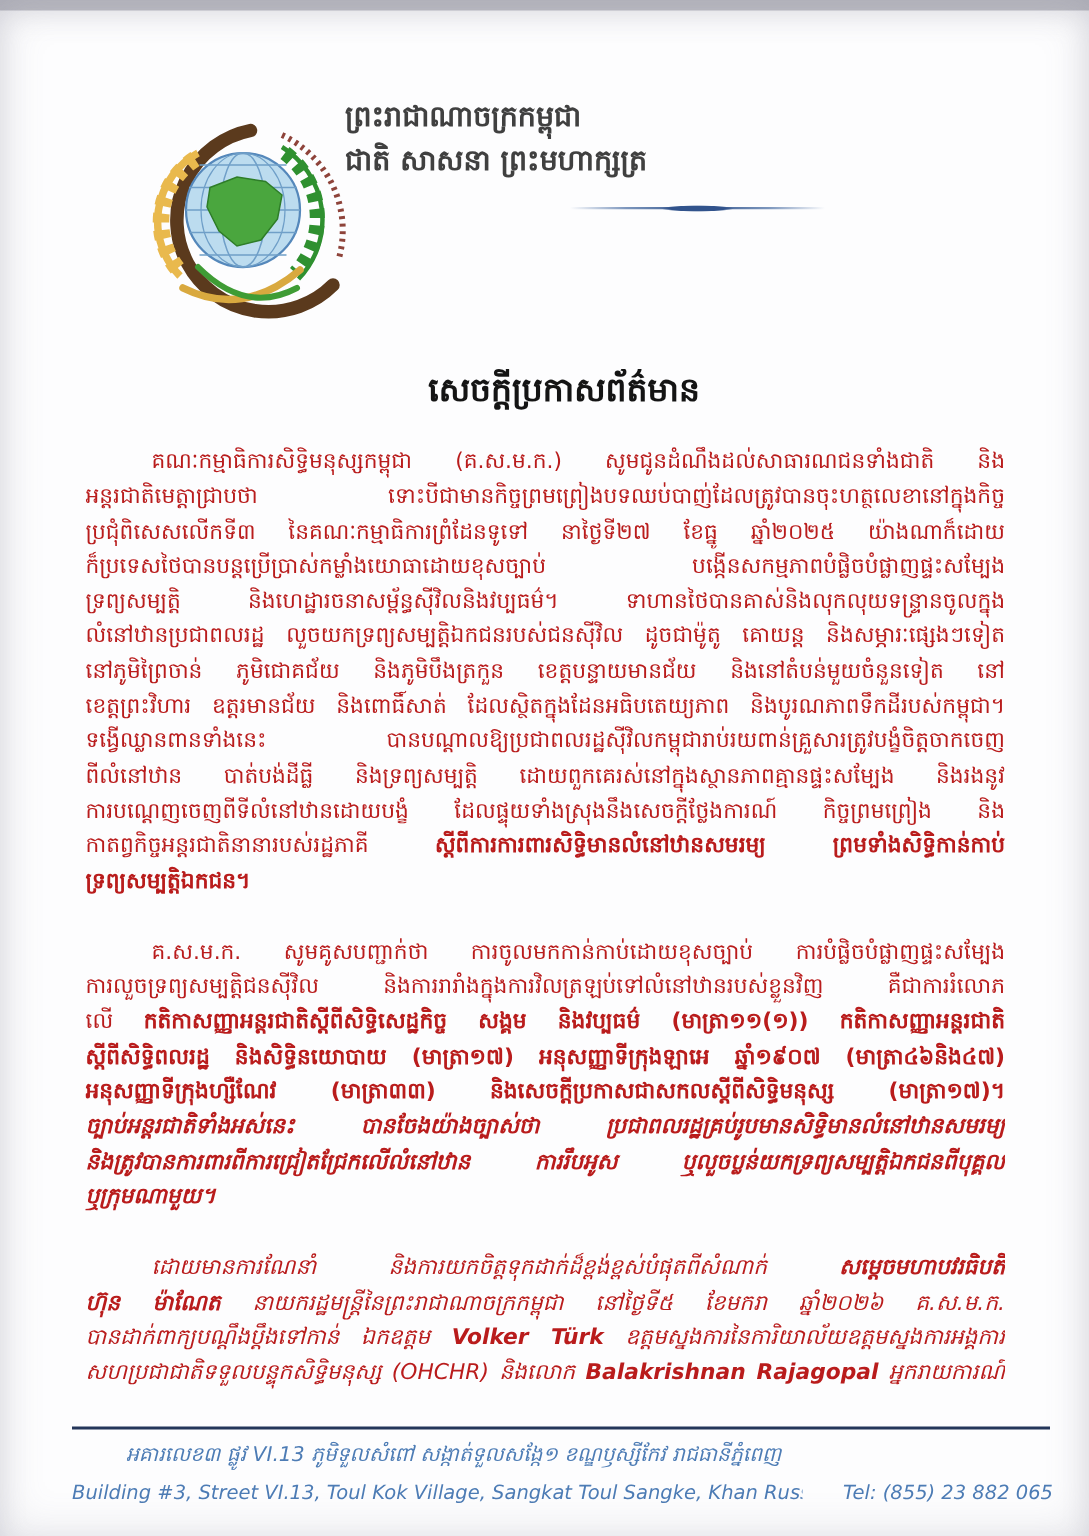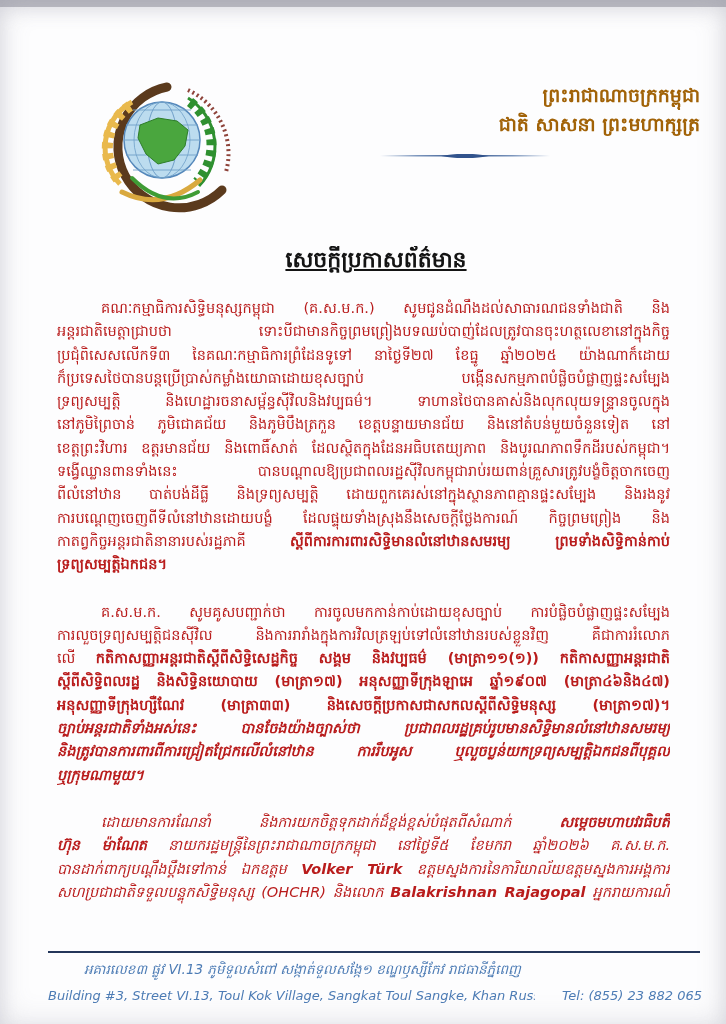--- a/index.html
+++ b/index.html
@@ -2,31 +2,31 @@
 <html><head>
 <meta charset="utf-8">
 <style>
   html,body{margin:0;padding:0;}
   body{width:726px;height:1024px;background:#9a9aa2;font-family:"DejaVu Sans",sans-serif;}
   .page{position:relative;width:726px;height:1024px;background:#fdfdfe;overflow:hidden;}
   .photo-top-strip{position:absolute;top:0;left:0;width:100%;height:7px;background:#c2c2c8;}
   .photo-vignette{position:absolute;inset:0;pointer-events:none;
     box-shadow:inset 0 0 30px rgba(110,110,128,.20), inset 0 10px 18px rgba(140,140,155,.18);}
   
-  .kingdom-block{position:absolute;left:230px;right:26px;top:81px;text-align:right;color:#a16207;}
+  .kingdom-block{position:absolute;left:230px;right:26px;top:64px;text-align:left;color:#404040;}
   .kingdom-line{font-weight:bold;font-size:19px;line-height:29px;white-space:nowrap;overflow:hidden;}
   .ornament{margin:14px auto 0;width:170px;height:6px;
     background:
       radial-gradient(ellipse 34px 3px at center,#31538c 55%,rgba(49,83,140,0) 72%) no-repeat,
       linear-gradient(to right,rgba(124,150,189,0),#7c96bd 22%,#31538c 50%,#7c96bd 78%,rgba(124,150,189,0)) center/100% 1.5px no-repeat;}
   .logo-wrap{position:absolute;left:70px;top:80px;width:165px;height:138px;}
   .committee-name{position:absolute;left:50px;top:197px;width:252px;overflow:hidden;white-space:nowrap;
     color:#2456a4;font-weight:bold;font-size:17px;}
   .doc-title{position:absolute;left:0;right:0;top:246px;text-align:center;padding-left:26px;
-    color:#141414;font-weight:bold;font-size:22px;white-space:nowrap;overflow:hidden;text-decoration:underline;}
+    color:#141414;font-weight:bold;font-size:22px;white-space:nowrap;overflow:hidden;}
   
   .body-text{position:absolute;left:57px;top:297px;width:613px;color:#b91c1c;font-size:14.5px;}
   .paragraph + .paragraph{margin-top:24px;}
   .line{height:23.3px;line-height:23.3px;white-space:nowrap;overflow:hidden;
     text-align:justify;text-align-last:justify;}
   .line.short{text-align-last:left;}
   .line.indent{padding-left:44px;}
   .b{font-weight:bold;}
   .i{font-style:italic;}
   
@@ -78,20 +78,21 @@
 
   <div class="doc-title">សេចក្តីប្រកាសព័ត៌មាន</div>
 
   <div class="body-text">
       <div class="paragraph">
         <div class="line indent"><span>គណៈកម្មាធិការសិទ្ធិមនុស្សកម្ពុជា (គ.ស.ម.ក.) សូមជូនដំណឹងដល់សាធារណជនទាំងជាតិ និង</span></div>
         <div class="line"><span>អន្តរជាតិមេត្តាជ្រាបថា ទោះបីជាមានកិច្ចព្រមព្រៀងបទឈប់បាញ់ដែលត្រូវបានចុះហត្ថលេខានៅក្នុងកិច្ច</span></div>
         <div class="line"><span>ប្រជុំពិសេសលើកទី៣ នៃគណៈកម្មាធិការព្រំដែនទូទៅ នាថ្ងៃទី២៧ ខែធ្នូ ឆ្នាំ២០២៥ យ៉ាងណាក៏ដោយ</span></div>
         <div class="line"><span>ក៏ប្រទេសថៃបានបន្តប្រើប្រាស់កម្លាំងយោធាដោយខុសច្បាប់ បង្កើនសកម្មភាពបំផ្លិចបំផ្លាញផ្ទះសម្បែង</span></div>
         <div class="line"><span>ទ្រព្យសម្បត្តិ និងហេដ្ឋារចនាសម្ព័ន្ធស៊ីវិលនិងវប្បធម៌។ ទាហានថៃបានគាស់និងលុកលុយទន្ទ្រានចូលក្នុង</span></div>
+        <div class="line"><span>លំនៅឋានប្រជាពលរដ្ឋ លួចយកទ្រព្យសម្បត្តិឯកជនរបស់ជនស៊ីវិល ដូចជាម៉ូតូ គោយន្ត និងសម្ភារៈផ្សេងៗទៀត</span></div>
         <div class="line"><span>នៅភូមិព្រៃចាន់ ភូមិជោគជ័យ និងភូមិបឹងត្រកួន ខេត្តបន្ទាយមានជ័យ និងនៅតំបន់មួយចំនួនទៀត នៅ</span></div>
         <div class="line"><span>ខេត្តព្រះវិហារ ឧត្តរមានជ័យ និងពោធិ៍សាត់ ដែលស្ថិតក្នុងដែនអធិបតេយ្យភាព និងបូរណភាពទឹកដីរបស់កម្ពុជា។</span></div>
         <div class="line"><span>ទង្វើឈ្លានពានទាំងនេះ បានបណ្ដាលឱ្យប្រជាពលរដ្ឋស៊ីវិលកម្ពុជារាប់រយពាន់គ្រួសារត្រូវបង្ខំចិត្តចាកចេញ</span></div>
         <div class="line"><span>ពីលំនៅឋាន បាត់បង់ដីធ្លី និងទ្រព្យសម្បត្តិ ដោយពួកគេរស់នៅក្នុងស្ថានភាពគ្មានផ្ទះសម្បែង និងរងនូវ</span></div>
         <div class="line"><span>ការបណ្ដេញចេញពីទីលំនៅឋានដោយបង្ខំ ដែលផ្ទុយទាំងស្រុងនឹងសេចក្ដីថ្លែងការណ៍ កិច្ចព្រមព្រៀង និង</span></div>
         <div class="line"><span>កាតព្វកិច្ចអន្តរជាតិនានារបស់រដ្ឋភាគី </span><span class="b">ស្ដីពីការការពារសិទ្ធិមានលំនៅឋានសមរម្យ ព្រមទាំងសិទ្ធិកាន់កាប់</span></div>
         <div class="line short"><span class="b">ទ្រព្យសម្បត្តិឯកជន។</span></div>
       </div>
       <div class="paragraph">
         <div class="line indent"><span>គ.ស.ម.ក. សូមគូសបញ្ជាក់ថា ការចូលមកកាន់កាប់ដោយខុសច្បាប់ ការបំផ្លិចបំផ្លាញផ្ទះសម្បែង</span></div>

